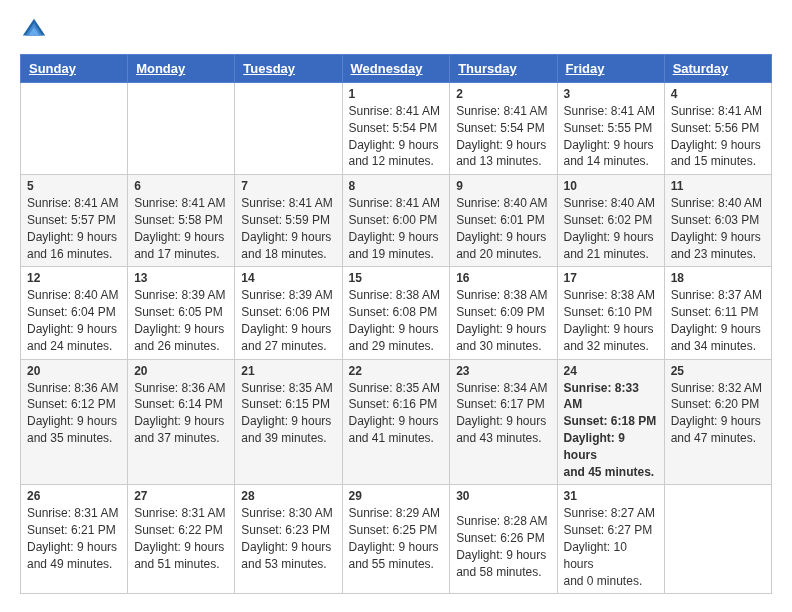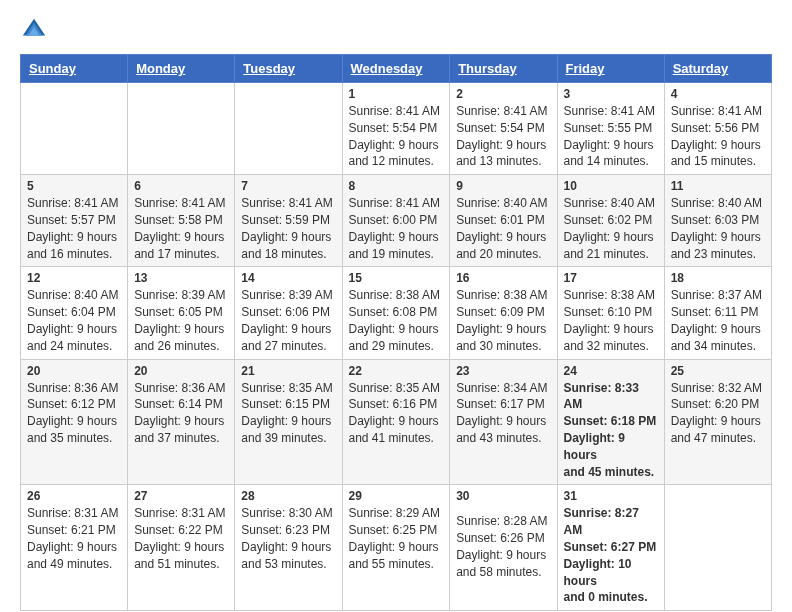--- a/index.html
+++ b/index.html
@@ -356,21 +356,21 @@
           </td>
           <td>
             <span class="day-number">30</span>
             <div class="day-info" style="white-space: pre-line; margin-top: 10px;">Sunrise: 8:28 AM
 Sunset: 6:26 PM
 Daylight: 9 hours
 and 58 minutes.</div>
           </td>
           <td>
             <span class="day-number">31</span>
-            <div class="day-info" style="white-space: pre-line; font-weight: bold;">Sunrise: 8:27 AM
+            <div class="day-info" style="white-space: pre-line;">Sunrise: 8:27 AM
 Sunset: 6:27 PM
 Daylight: 10 hours
 and 0 minutes.</div>
           </td>
           <td class="empty-cell"></td>
         </tr>
       </tbody>
   </table>
 </div>
 

